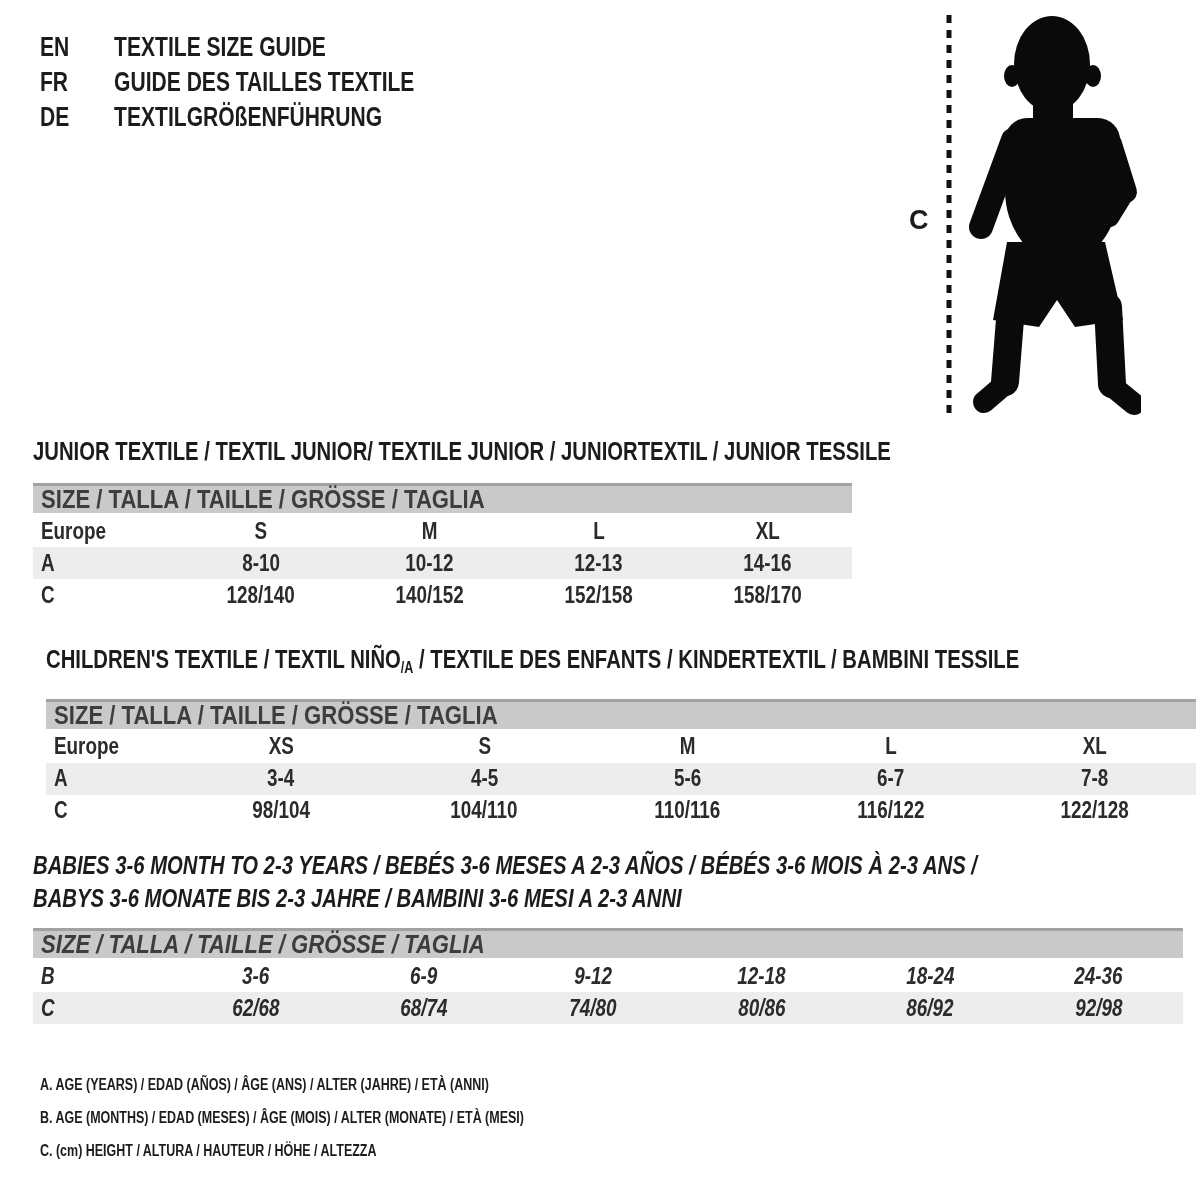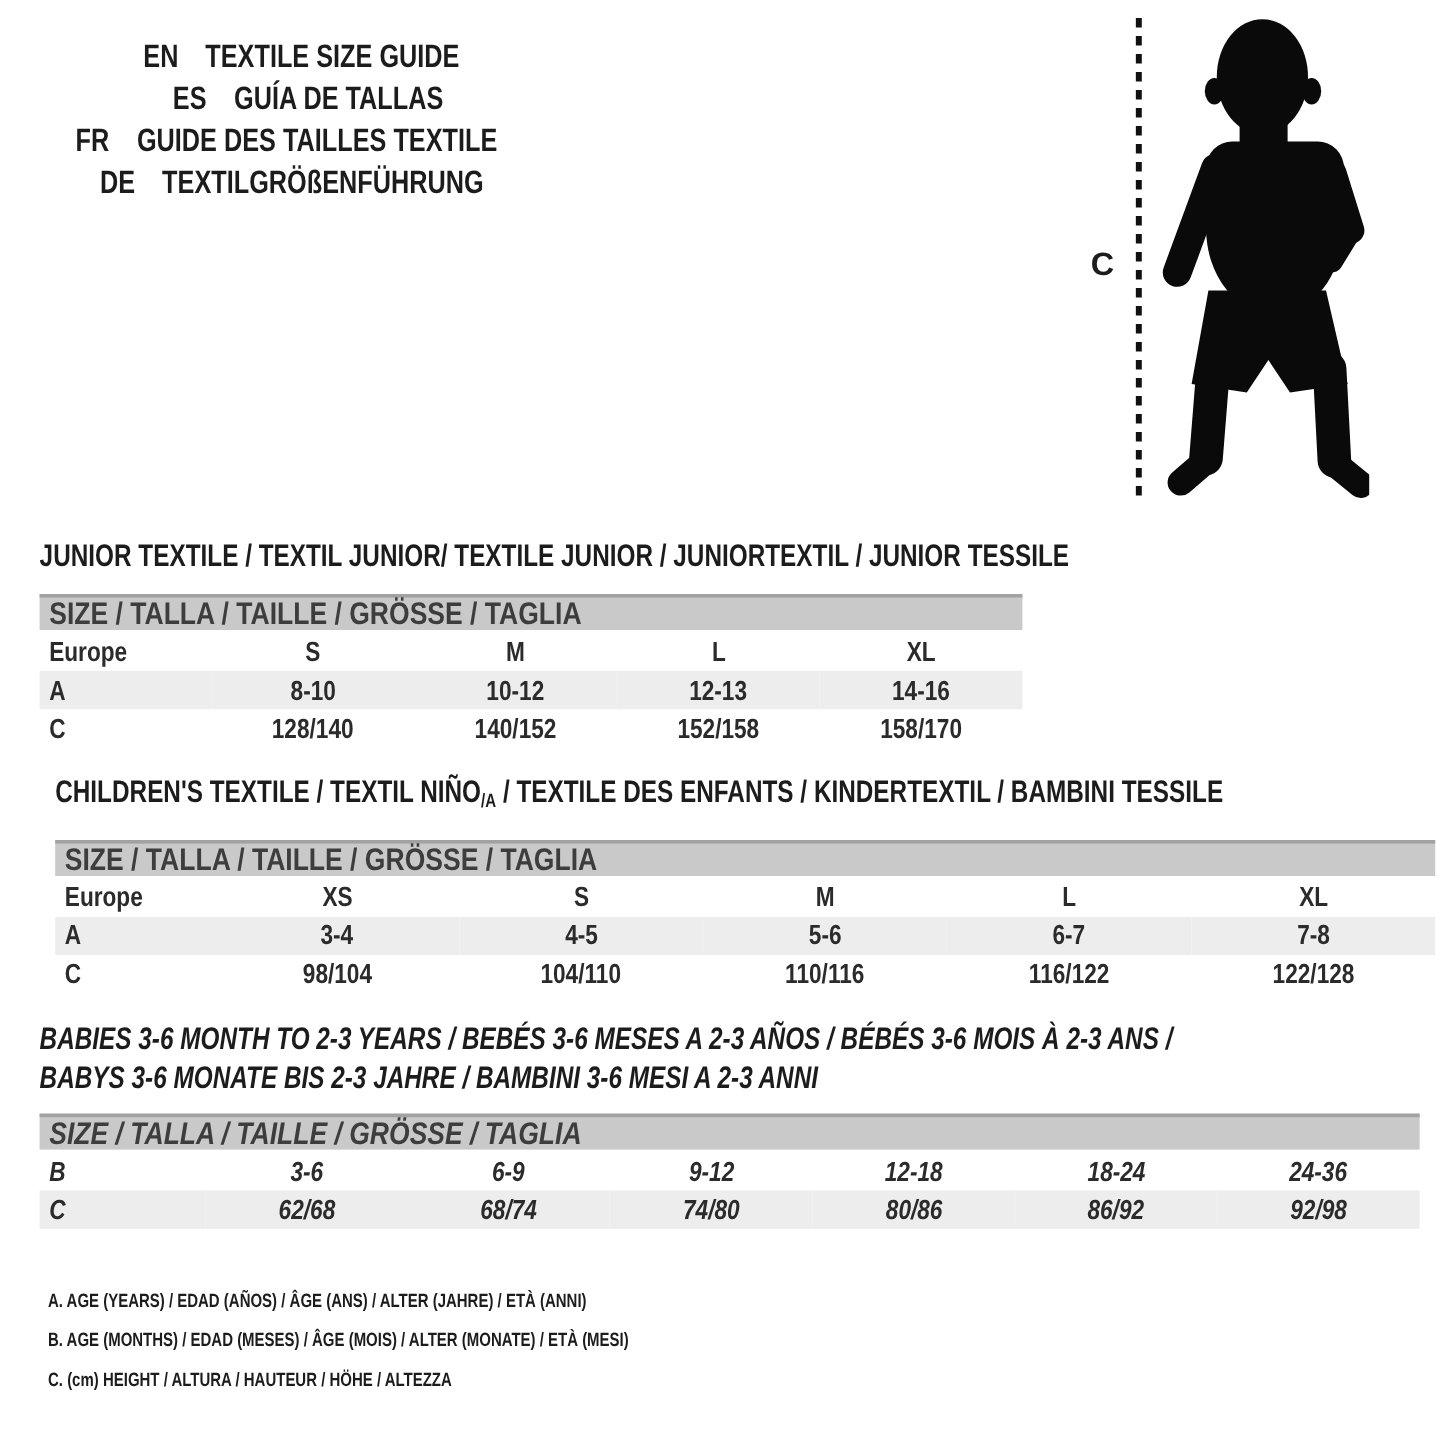--- a/index.html
+++ b/index.html
@@ -5,34 +5,34 @@
   html,body{margin:0;padding:0;background:#ffffff;}
   body{width:1200px;height:1200px;position:relative;overflow:hidden;
        font-family:"Liberation Sans","DejaVu Sans",sans-serif;color:#1c1c1c;
        -webkit-font-smoothing:antialiased;}
   .page{position:absolute;inset:0;background:#fff;}
 
   
   .cond{display:inline-block;transform:scaleX(0.78);transform-origin:0 50%;white-space:nowrap;}
 
   
-  .langs{position:absolute;left:40px;top:30px;text-align:center;}
+  .langs{position:absolute;left:40px;top:30px;}
   .lang-row{height:35px;line-height:35px;font-weight:bold;font-size:27px;white-space:nowrap;}
   .lang-row .inner{display:inline-block;transform:scaleX(0.78);transform-origin:0 50%;white-space:nowrap;}
   .lang-code{display:inline-block;width:95px;}
 
   
   .figure{position:absolute;left:905px;top:8px;width:250px;height:418px;}
   .dash-line{position:absolute;left:41px;top:7px;}
   .c-label{position:absolute;left:4px;top:197px;font-size:27px;font-weight:bold;}
   .silhouette{position:absolute;left:58px;top:4px;}
 
   
   .section{position:absolute;}
-  .sec-junior{left:33px;top:449px;width:819px;}
+  .sec-junior{left:33px;top:437px;width:819px;}
   .sec-children{left:46px;top:645px;width:1150px;}
   .sec-babies{left:33px;top:849px;width:1150px;font-style:italic;}
   .sec-title{margin:0;font-size:26px;font-weight:bold;}
   .sec-junior .sec-title,.sec-children .sec-title{line-height:28px;margin-bottom:18px;}
   .sec-babies .sec-title{line-height:33px;margin-bottom:13px;}
   .title-line{transform:scaleX(0.78);transform-origin:0 50%;white-space:nowrap;}
   .subscript{font-size:0.62em;vertical-align:-0.28em;}
 
   .size-band{height:27px;background:#c9c9c9;border-top:3px solid #a2a2a2;
              padding-left:8px;line-height:26px;font-size:26px;font-weight:bold;color:#3d3d3d;
@@ -54,21 +54,20 @@
   .footnote{height:33px;line-height:33px;font-size:16px;font-weight:bold;white-space:nowrap;}
   .footnote .cond{transform-origin:0 50%;}
 </style>
 </head>
 <body>
 
 <div class="page">
 
   <div class="langs">
       <div class="lang-row"><span class="inner"><span class="lang-code">EN</span><span class="lang-title">TEXTILE SIZE GUIDE</span></span></div>
-      <div class="lang-row"><span class="inner"><span class="lang-code">ES</span><span class="lang-title">GUÍA DE TALLAS</span></span></div>
       <div class="lang-row"><span class="inner"><span class="lang-code">FR</span><span class="lang-title">GUIDE DES TAILLES TEXTILE</span></span></div>
       <div class="lang-row"><span class="inner"><span class="lang-code">DE</span><span class="lang-title">TEXTILGRÖßENFÜHRUNG</span></span></div>
     </div>
 
   <div class="figure">
     <svg class="dash-line" width="6" height="403">
       <line x1="3" y1="0" x2="3" y2="403" stroke="#111" stroke-width="5" stroke-dasharray="8 7"></line>
     </svg>
     <span class="c-label">C</span>
     <svg class="silhouette" width="178" height="410" viewBox="0 0 178 410">

